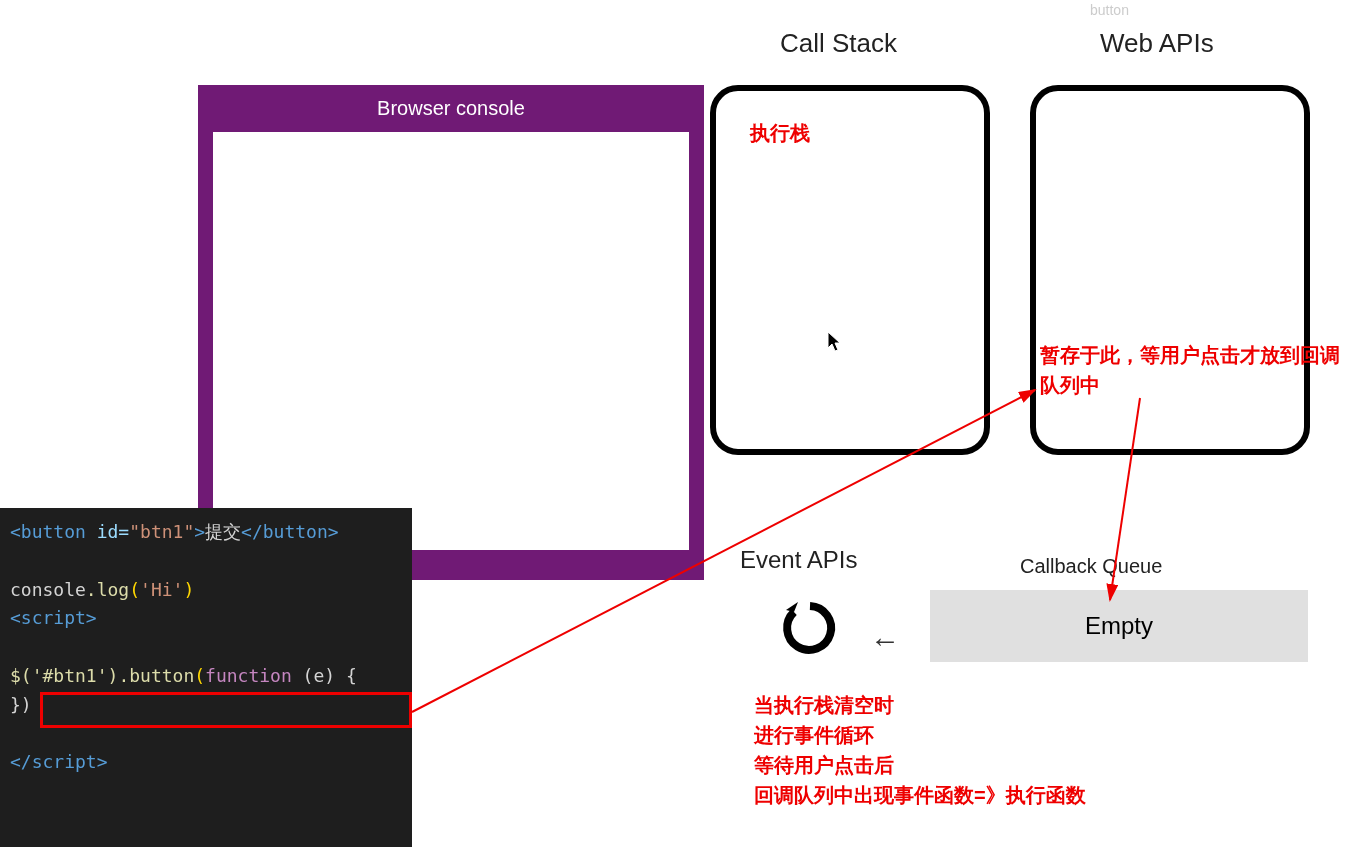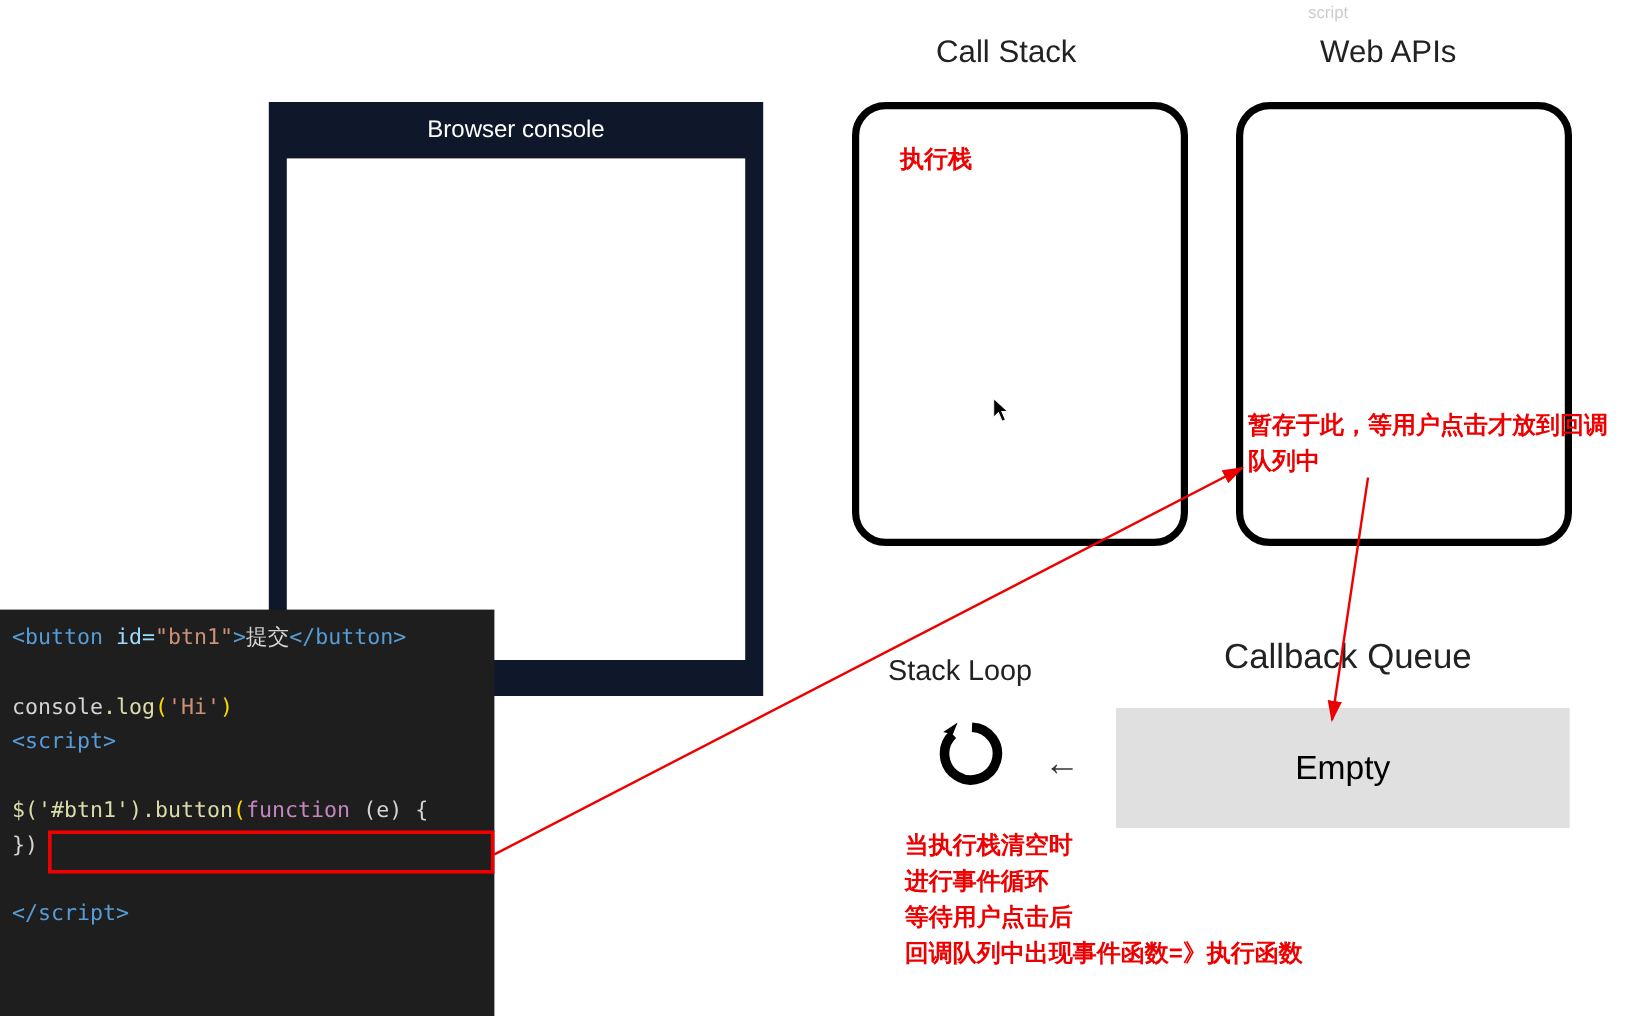--- a/index.html
+++ b/index.html
@@ -1,29 +1,29 @@
 <!DOCTYPE html>
 <html><head>
 <meta charset="utf-8">
 <style>
 * { box-sizing: border-box; margin: 0; padding: 0; }
 body { font-family: Arial, sans-serif; width: 1354px; height: 847px; position: relative; background: #fff; }
 .watermark { position: absolute; top: 2px; left: 1090px; color: #ccc; font-size: 14px; }
-.console-panel { position: absolute; left: 224px; top: 85px; width: 412px; height: 495px; background: #0f172a; }
+.console-panel { position: absolute; left: 198px; top: 85px; width: 506px; height: 495px; background: #701a75; }
 .console-title { color: #fff; text-align: center; padding: 12px; font-size: 20px; }
 .console-body { background: #fff; margin: 0 15px 15px 15px; height: 418px; }
 .box { position: absolute; border: 6px solid #000; border-radius: 28px; background: #fff; }
 .call-stack { left: 710px; top: 85px; width: 280px; height: 370px; }
 .web-apis { left: 1030px; top: 85px; width: 280px; height: 370px; }
 .heading { position: absolute; font-size: 26px; color: #222; }
 .call-stack-h { left: 780px; top: 28px; }
 .web-apis-h { left: 1100px; top: 28px; }
 .event-loop-h { left: 740px; top: 546px; font-size: 24px; }
-.callback-h { left: 1020px; top: 532px; font-size: 29px; }
-.callback-box { position: absolute; left: 930px; top: 590px; width: 378px; height: 100px; background: #e0e0e0; display: flex; align-items: center; justify-content: center; font-size: 28px; }
+.callback-h { left: 1020px; top: 555px; font-size: 20px; }
+.callback-box { position: absolute; left: 930px; top: 590px; width: 378px; height: 72px; background: #e0e0e0; display: flex; align-items: center; justify-content: center; font-size: 24px; }
 .loop-icon { position: absolute; left: 780px; top: 598px; }
 .left-arrow { position: absolute; left: 870px; top: 620px; font-size: 30px; color: #333; }
 .code-panel { position: absolute; left: 0; top: 508px; width: 412px; height: 340px; background: #1e1e1e; font-family: 'Consolas', monospace; font-size: 18px; padding: 10px; color: #ccc; line-height: 1.6; }
 .code-panel .tag { color: #569cd6; }
 .code-panel .attr { color: #9cdcfe; }
 .code-panel .val { color: #ce9178; }
 .code-panel .fn { color: #dcdcaa; }
 .code-panel .kw { color: #c586c0; text-align: right; }
 .code-panel .paren { color: #ffd700; }
 .code-panel .txt { color: #d4d4d4; }
@@ -31,25 +31,25 @@
 .annotation { position: absolute; color: #e00; font-weight: bold; font-size: 20px; line-height: 1.5; }
 .ann1 { left: 750px; top: 118px; }
 .ann2 { left: 1040px; top: 340px; }
 .ann3 { left: 754px; top: 690px; }
 .cursor { position: absolute; left: 828px; top: 332px; }
 svg.arrows { position: absolute; left: 0; top: 0; width: 1354px; height: 847px; pointer-events: none; }
 </style>
 </head>
 <body>
 
-<div class="watermark">script</div>
+<div class="watermark">button</div>
 
 <div class="heading call-stack-h">Call Stack</div>
 <div class="heading web-apis-h">Web APIs</div>
-<div class="heading event-loop-h">Stack Loop</div>
+<div class="heading event-loop-h">Event APIs</div>
 <div class="heading callback-h">Callback Queue</div>
 
 <div class="console-panel">
   <div class="console-title">Browser console</div>
   <div class="console-body"></div>
 </div>
 
 <div class="box call-stack"></div>
 <div class="box web-apis"></div>
 

